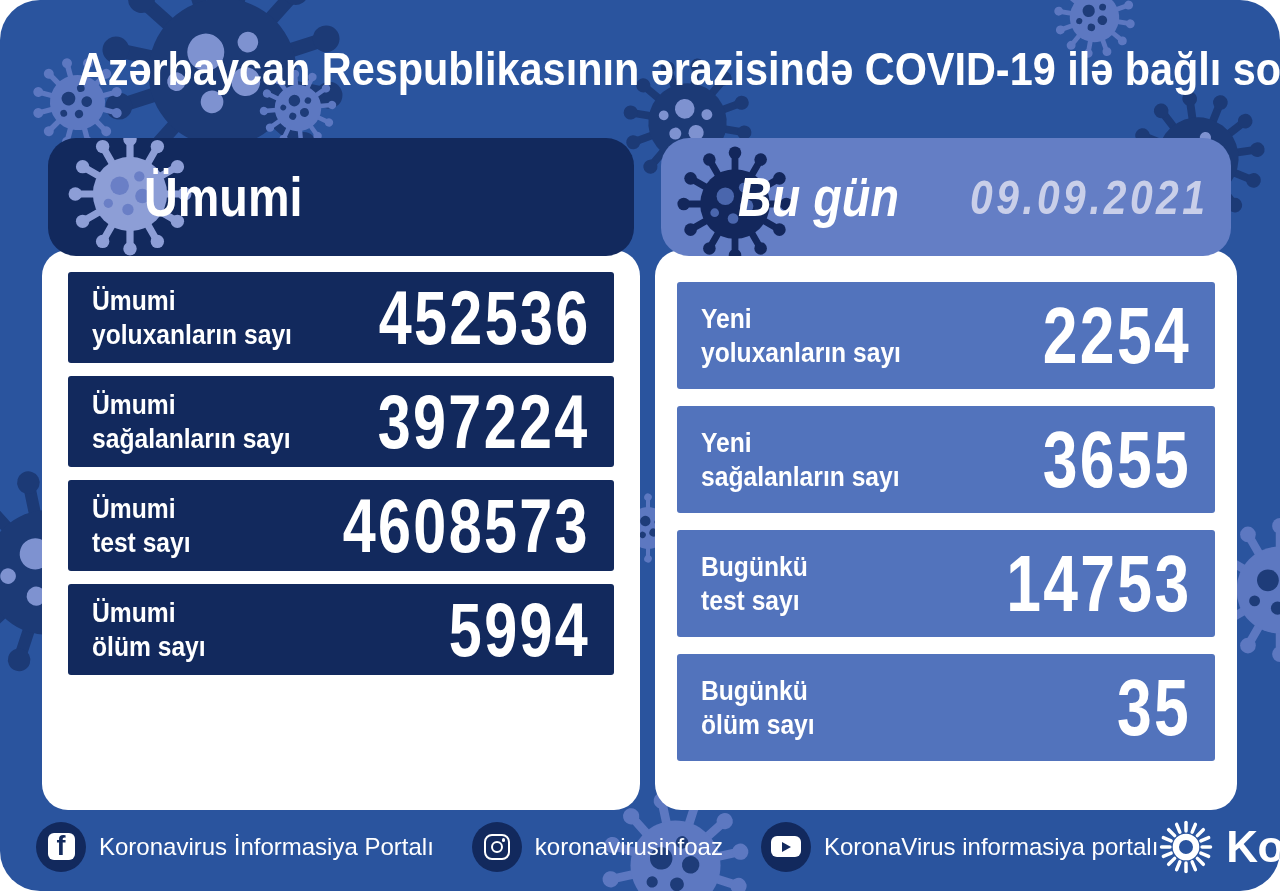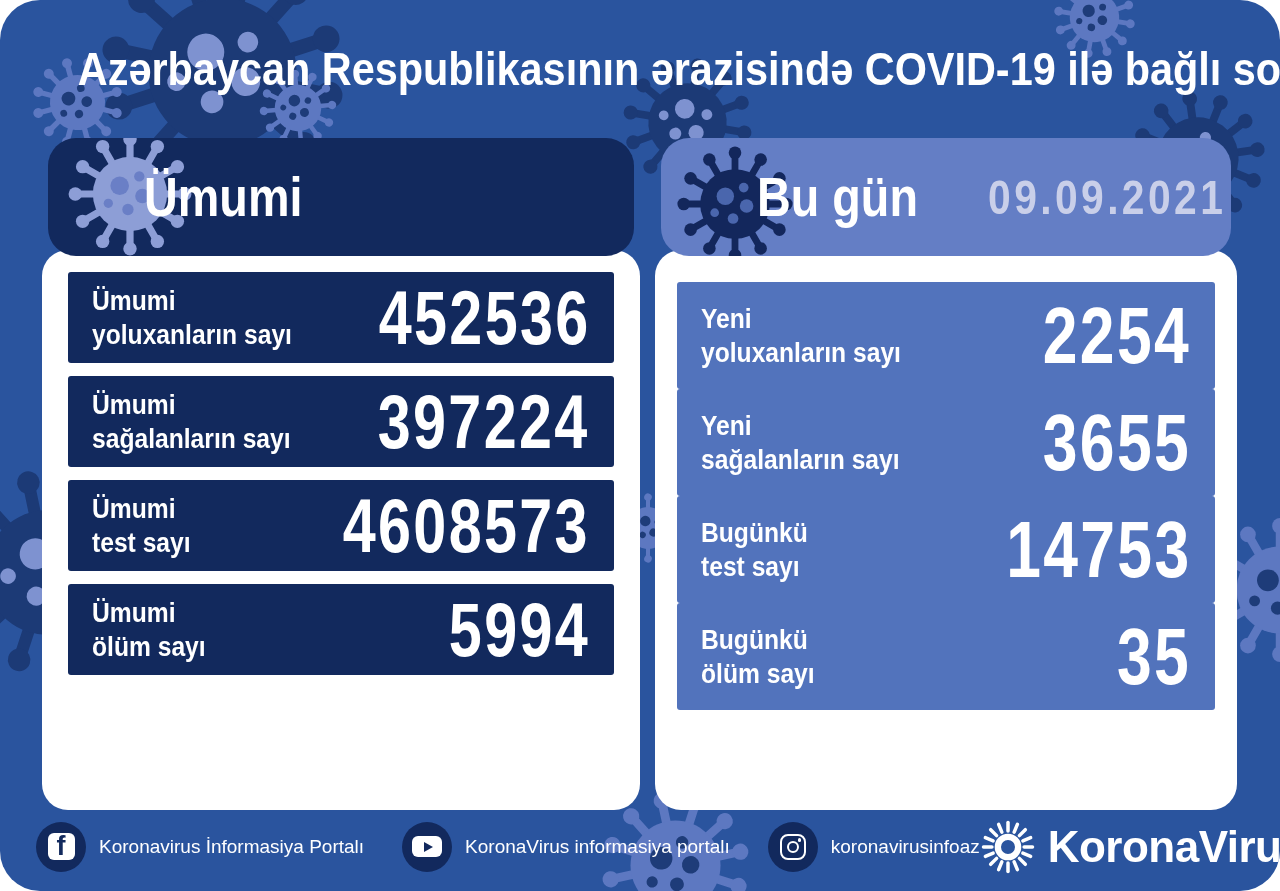--- a/index.html
+++ b/index.html
@@ -29,29 +29,29 @@
   .title .cond{display:inline-block;transform:scaleX(.9);transform-origin:center;}
   
   .panel{position:absolute;top:138px;height:672px;z-index:2;}
   .panel-left{left:42px;width:598px;}
   .panel-right{left:655px;width:582px;}
   .panel-body{
     position:absolute;top:112px;left:0;right:0;bottom:0;background:#fff;border-radius:26px;
     display:flex;flex-direction:column;z-index:1;
   }
   .panel-left .panel-body{padding:22px 26px;gap:13px;}
-  .panel-right .panel-body{padding:32px 22px;}
+  .panel-right .panel-body{padding:32px 22px;gap:17px;}
   .panel-header{
     position:absolute;top:0;left:6px;right:6px;height:118px;border-radius:28px;
     display:flex;align-items:center;z-index:2;overflow:hidden;
     color:#fff;font-size:55px;font-weight:700;padding:0 42px 0 96px;
   }
   .panel-header .htext{display:inline-block;transform:scaleX(.85);transform-origin:left center;position:relative;z-index:2;white-space:nowrap;}
   .ph-dark{background:var(--navy);}
-  .ph-peri{background:var(--peri-head);justify-content:space-between;}
+  .ph-peri{background:var(--peri-head);justify-content:center;font-style:italic;}
   .hvirus{position:absolute;z-index:1;}
   .hdate{
     position:relative;z-index:2;color:var(--date);font-size:48px;font-weight:700;
     letter-spacing:4px;display:inline-block;transform:scaleX(.85);transform-origin:right center;white-space:nowrap;
   }
   
   .row{
     display:flex;align-items:center;justify-content:space-between;
     padding:0 24px;border-radius:3px;color:#fff;flex:none;
   }
@@ -64,21 +64,21 @@
     transform:scaleX(.78);transform-origin:right center;white-space:nowrap;
   }
   .panel-right .row-value{font-size:80px;}
   
   .footer{
     position:absolute;left:0;right:0;bottom:0;height:81px;z-index:3;
     display:flex;align-items:center;padding:0 36px 8px 36px;color:#fff;
   }
   .social{display:flex;align-items:center;gap:13px;}
   .social + .social{margin-left:38px;}
-  .social-label{font-size:19px;font-weight:400;white-space:nowrap;}
+  .social-label{font-size:24px;font-weight:400;white-space:nowrap;}
   .icon-circle{
     width:50px;height:50px;border-radius:50%;background:var(--navy);
     display:flex;align-items:center;justify-content:center;flex:none;
   }
   .fb-tile{width:27px;height:27px;background:#fff;border-radius:6px;display:flex;justify-content:center;align-items:flex-end;overflow:hidden;}
   .fb-f{color:var(--navy);font-size:27px;font-weight:700;line-height:.95;font-family:"Liberation Sans",sans-serif;}
   .ig-frame{width:26px;height:26px;border:2.5px solid #fff;border-radius:8px;position:relative;}
   .ig-lens{position:absolute;left:50%;top:50%;width:12px;height:12px;border:2.5px solid #fff;border-radius:50%;transform:translate(-50%,-50%);}
   .ig-dot{position:absolute;top:2.5px;right:2.5px;width:3.5px;height:3.5px;background:#fff;border-radius:50%;}
   .yt-tile{width:30px;height:21px;background:#fff;border-radius:6px;display:flex;align-items:center;justify-content:center;}
@@ -264,35 +264,35 @@
     <div class="social">
       <span class="icon-circle">
           <span class="fb-tile">
             <span class="fb-f">f</span>
           </span>
         </span>
       <span class="social-label">Koronavirus İnformasiya Portalı</span>
     </div>
     <div class="social">
       <span class="icon-circle">
-          <span class="yt-tile">
-            <span class="yt-play"></span>
-          </span>
-        </span>
-      <span class="social-label">KoronaVirus informasiya portalı</span>
-    </div>
-    <div class="social">
-      <span class="icon-circle">
           <span class="ig-frame">
             <span class="ig-lens"></span>
             <span class="ig-dot"></span>
           </span>
         </span>
       <span class="social-label">koronavirusinfoaz</span>
     </div>
+    <div class="social">
+      <span class="icon-circle">
+          <span class="yt-tile">
+            <span class="yt-play"></span>
+          </span>
+        </span>
+      <span class="social-label">KoronaVirus informasiya portalı</span>
+    </div>
     <div class="brand">
       <svg width="56" height="56" viewBox="-40 -40 80 80">
           <use href="#sun-virus"></use>
         </svg>
       <span class="brand-name">KoronaVirus</span>
 
     </div>
   </footer>
 
 </div>

